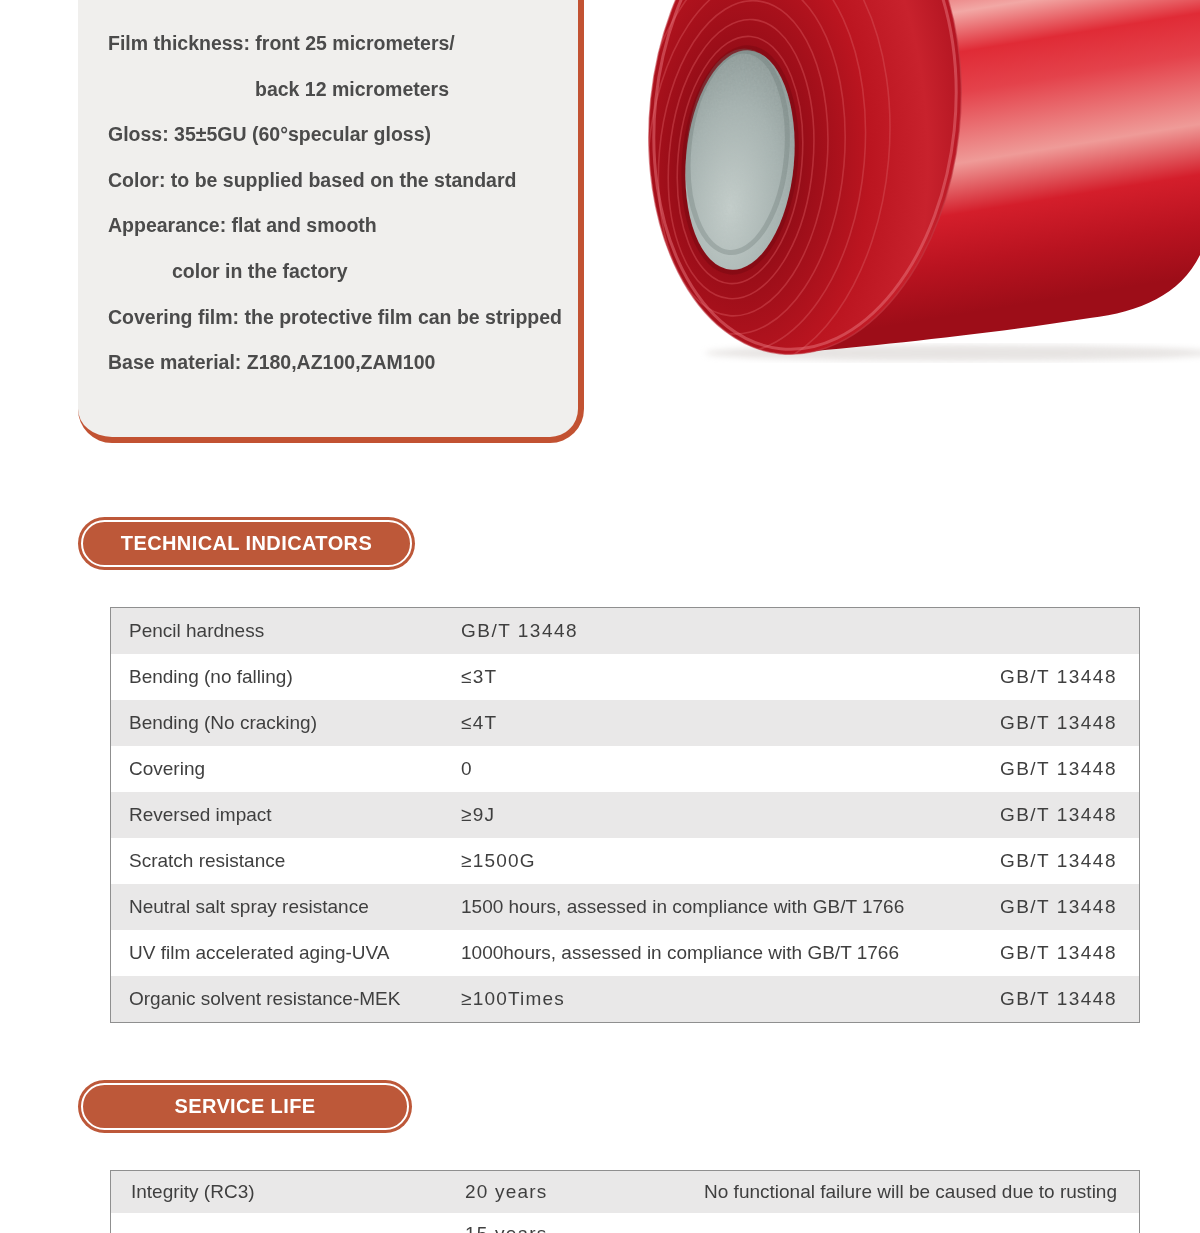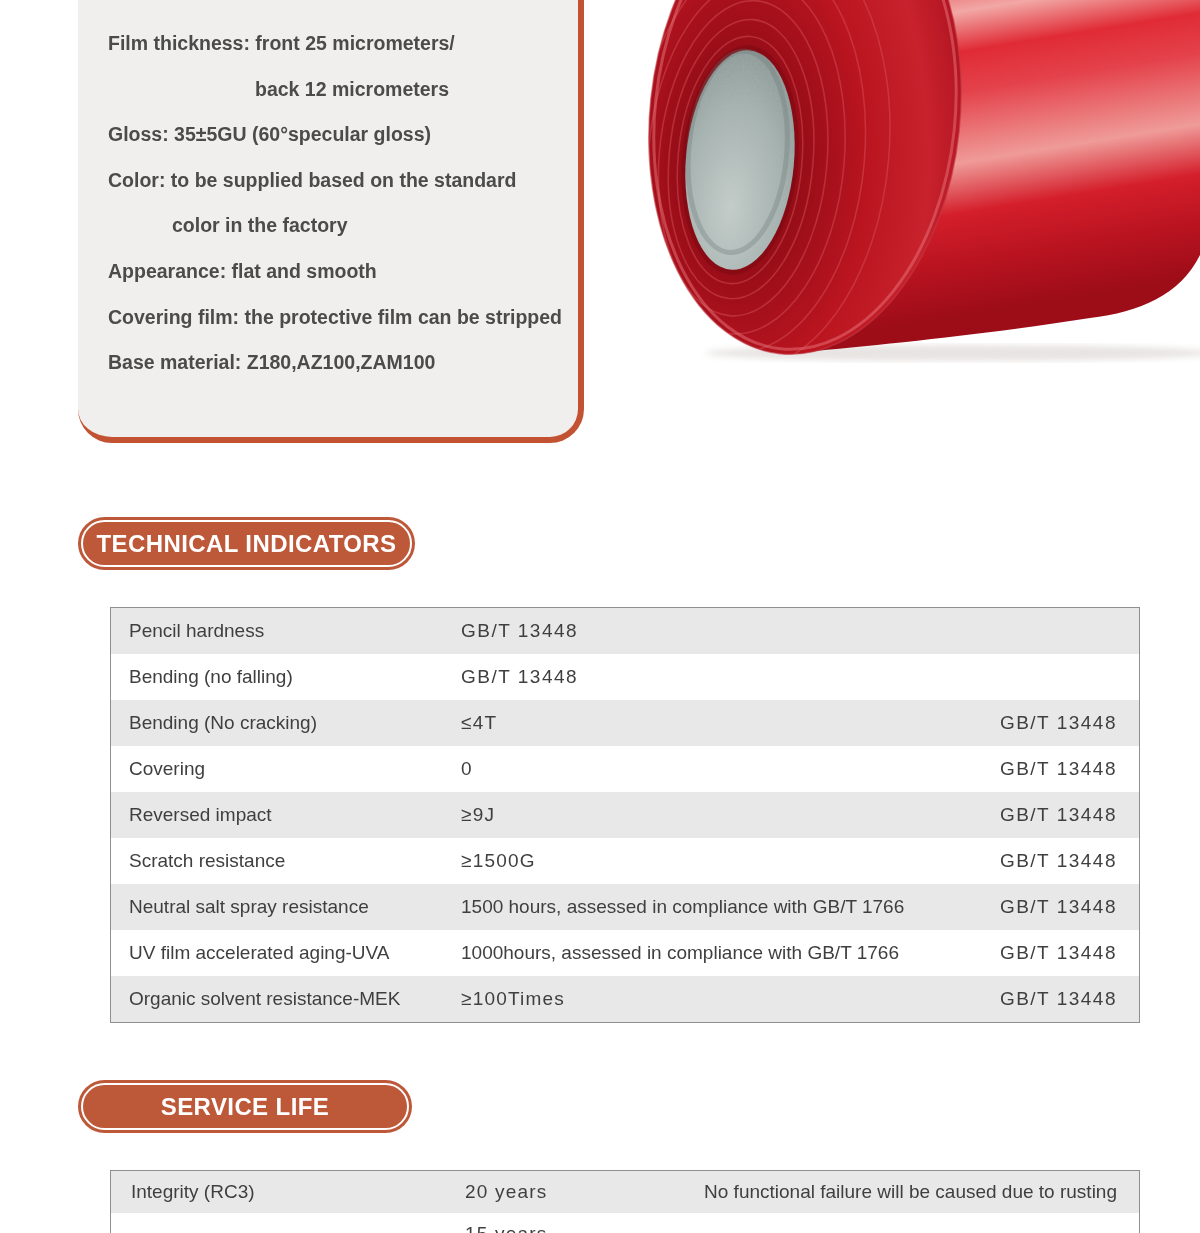--- a/index.html
+++ b/index.html
@@ -17,21 +17,21 @@
   }
   .spec-line{line-height:45.6px;white-space:pre;}
   .ind1{padding-left:147px;}
   .ind2{padding-left:64px;}
   
   .coil{position:absolute;left:620px;top:0;width:580px;height:365px;}
   
   .pill{
     position:absolute;background:#bd5839;border-radius:28px;
     display:flex;align-items:center;justify-content:center;
-    color:#ffffff;font-weight:700;font-size:24px;letter-spacing:.4px;
+    color:#ffffff;font-weight:700;font-size:20px;letter-spacing:.4px;
   }
   .pill::before{
     content:"";position:absolute;inset:3px;border:2px solid #ffffff;border-radius:25px;
   }
   #pill-tech{left:78px;top:517px;width:337px;height:53px;}
   #pill-service{left:78px;top:1080px;width:334px;height:53px;}
   
   .dtable{
     position:absolute;left:78px;width:1030px;box-sizing:border-box;
     border:1px solid #8f8f8f;color:#3f3f3f;font-size:19px;margin-left:32px;
@@ -52,22 +52,22 @@
 </style>
 </head>
 <body>
 
 <div class="spec-card">
   <div>
       <div class="spec-line ind0">Film thickness: front 25 micrometers/</div>
       <div class="spec-line ind1">back 12 micrometers</div>
       <div class="spec-line ind0">Gloss: 35±5GU (60°specular gloss)</div>
       <div class="spec-line ind0">Color: to be supplied based on the standard</div>
+      <div class="spec-line ind0">Appearance: flat and smooth</div>
       <div class="spec-line ind2">color in the factory</div>
-      <div class="spec-line ind0">Appearance: flat and smooth</div>
       <div class="spec-line ind0">Covering film: the protective film can be stripped</div>
       <div class="spec-line ind0">Base material: Z180,AZ100,ZAM100</div>
     </div>
 </div>
 
 <svg class="coil" viewBox="0 0 580 365" xmlns="http://www.w3.org/2000/svg" role="img">
   <defs>
     <linearGradient id="bodyG" gradientUnits="userSpaceOnUse" x1="30" y1="-140" x2="110" y2="352">
       <stop offset="0" stop-color="#c81623"></stop>
       <stop offset="0.28" stop-color="#d92330"></stop>
@@ -137,20 +137,21 @@
   <span>SERVICE LIFE</span>
 </div>
 
 <div class="dtable" id="table-tech">
     <div class="trow gray">
       <div class="c-label">Pencil hardness</div>
       <div class="c-std">GB/T 13448</div>
     </div>
     <div class="trow white">
       <div class="c-label">Bending (no falling)</div>
+      <div class="c-val spaced">≤3T</div>
       <div class="c-std">GB/T 13448</div>
     </div>
     <div class="trow gray">
       <div class="c-label">Bending (No cracking)</div>
       <div class="c-val spaced">≤4T</div>
       <div class="c-std">GB/T 13448</div>
     </div>
     <div class="trow white">
       <div class="c-label">Covering</div>
       <div class="c-val spaced">0</div>

